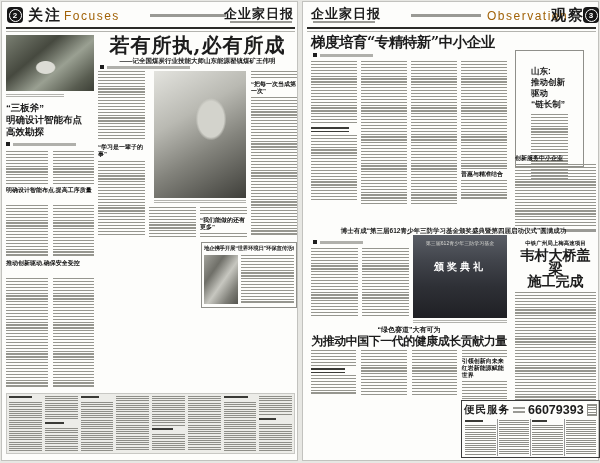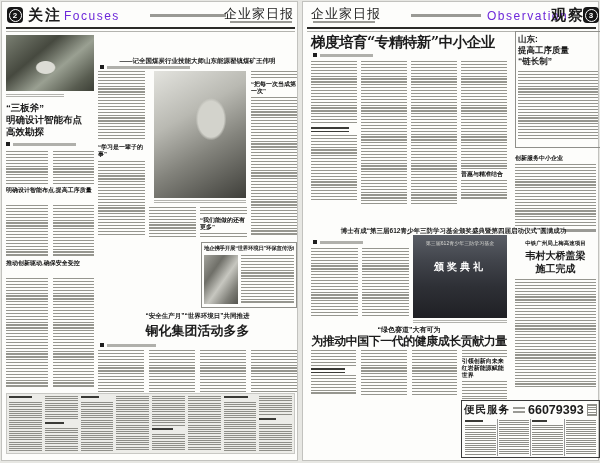--- a/index.html
+++ b/index.html
@@ -23,22 +23,22 @@
   .cols{display:flex;gap:5px}
   .cols>div{flex:1}
   .box{border:1px solid #8f8f8a;box-sizing:border-box}
   .badge{width:16px;height:16px;background:#161616;border-radius:4px;display:flex;align-items:center;justify-content:center}
   .badge i{font-style:normal;color:#fff;border:1px solid #fff;border-radius:50%;width:11px;height:11px;
            display:flex;align-items:center;justify-content:center;font-size:8px;font-weight:bold}
   .rule{background:#2b2b28;height:2px}
   .rule2{background:#b4b4af;height:1px}
   .ctr{text-align:center}
   .sec-cn{font-size:15px;font-weight:bold;letter-spacing:2px}
-  .sec-en{font-size:12px;color:#6d28d9;letter-spacing:1.5px}
-  .mast{font-size:13px;font-weight:normal;letter-spacing:1px}
+  .sec-en{font-size:12px;color:#a16207;letter-spacing:1.5px}
+  .mast{font-size:13px;font-weight:bold;letter-spacing:1px}
   .subhead{font-weight:bold;font-size:6px;line-height:7px;color:#111}
   .kicker{font-weight:bold;color:#222}
   .photo-truck{background:radial-gradient(ellipse at 45% 58%,#dcdcd5 0 13%,rgba(0,0,0,0) 15%),
                linear-gradient(140deg,#7a7f72 0%,#46493f 35%,#9aa092 60%,#585c50 85%,#3c3f36 100%)}
   .photo-worker{background:radial-gradient(ellipse at 62% 38%,#d3d3cc 0 16%,rgba(0,0,0,0) 19%),
                 linear-gradient(150deg,#e3e3de 0%,#b9b9b2 35%,#83837c 62%,#3f3f3a 100%)}
   .photo-meeting{background:linear-gradient(110deg,#5d5d58 0%,#b9b9b2 30%,#8c8c85 55%,#d2d2cb 75%,#6b6b64 100%)}
   .photo-crowd{background:linear-gradient(125deg,#a3a39c 0%,#6f6f68 30%,#c7c7c0 55%,#7d7d76 80%,#54544e 100%)}
   .photo-stage{background:linear-gradient(#5a5e66 0%,#42454c 30%,#2e3036 62%,#1f2024 100%)}
 </style>
@@ -79,20 +79,21 @@
     <div class="abs cols" style="left:4px;top:203px;width:88px;height:52px">
       <div class="sim"></div>
       <div class="sim"></div>
       </div>
     <div class="abs subhead" style="left:4px;top:258px;width:88px">推动创新驱动,确保安全受控</div>
     <div class="abs cols" style="left:4px;top:276px;width:88px;height:110px">
       <div class="sim"></div>
       <div class="sim"></div>
       </div>
 
+    <div class="abs ctr serif" style="left:96px;top:30px;width:199px;font-weight:bold;font-size:20px;letter-spacing:1px">若有所执,必有所成</div>
     <div class="abs ctr" style="left:96px;top:55px;width:199px;font-weight:bold;font-size:6.5px">——记全国煤炭行业技能大师山东能源翟镇煤矿王伟明</div>
     <div class="abs byl" style="left:98px;top:63px;width:90px">
       <div class="sq"></div>
         <div class="ln"></div>
       </div>
 
     <div class="abs photo-worker" style="left:152px;top:69px;width:92px;height:127px"></div>
     <div class="abs cap" style="left:152px;top:198px;width:92px;height:4px"></div>
 
     <div class="abs" style="left:96px;top:69px;width:47px;height:167px">
@@ -114,34 +115,20 @@
 
 
     <div class="abs box" style="left:199px;top:240px;width:96px;height:66px;padding:2px">
       <div class="ctr" style="font-weight:bold;font-size:5.5px;letter-spacing:-0.3px;white-space:nowrap;overflow:hidden">地企携手开展“世界环境日”环保宣传活动</div>
       <div style="display:flex;gap:3px;margin-top:3px">
         <div class="photo-crowd" style="width:34px;height:49px"></div>
         <div class="sim" style="flex:1;height:49px"></div>
         </div>
       </div>
 
-    <div class="abs" style="left:96px;top:310px;width:199px">
-      <div class="ctr kicker" style="font-size:6.5px">“安全生产月”“世界环境日”共同推进</div>
-      <div class="ctr serif" style="font-weight:bold;font-size:13px;margin-top:1px">铜化集团活动多多</div>
-      <div class="byl" style="width:56px;margin:3px 0 3px 2px">
-        <div class="sq"></div>
-          <div class="ln"></div>
-        </div>
-      <div class="cols" style="height:42px">
-        <div class="sim"></div>
-        <div class="sim"></div>
-        <div class="sim"></div>
-        <div class="sim"></div>
-        </div>
-      </div>
 
     <div class="abs" style="left:4px;top:391px;width:289px;height:61px;background:#ecece8;border:1px solid #c8c8c4;
          box-sizing:border-box;display:flex;gap:3px;padding:2px">
       <div style="flex:1">
           <div class="bb" style="height:4px;width:70%"></div>
           <div class="simf" style="height:50px;margin-top:2px"></div>
         </div>
       <div style="flex:1">
           <div class="simf" style="height:24px"></div>
           <div class="bb" style="height:4px;width:60%;margin:2px 0"></div>
@@ -199,24 +186,24 @@
       <div class="sim" style="height:65px"></div>
       </div>
     <div class="abs sim" style="left:58px;top:59px;width:46px;height:143px"></div>
     <div class="abs sim" style="left:108px;top:59px;width:46px;height:143px"></div>
     <div class="abs" style="left:158px;top:59px;width:46px;height:143px">
       <div class="sim" style="height:108px"></div>
       <div class="subhead" style="margin:2px 0">普惠与精准结合</div>
       <div class="sim" style="height:20px"></div>
       </div>
 
-    <div class="abs box" style="left:212px;top:29px;width:86px;height:117px;padding:2px">
+    <div class="abs box" style="left:212px;top:48px;width:69px;height:117px;padding:15px">
       <div style="font-weight:bold;font-size:8.5px;line-height:11px">
         <div>山东:</div>
-        <div>提高工序质量</div>
+        <div>推动创新驱动</div>
         <div>“链长制”</div>
         </div>
       <div class="sim" style="height:70px;margin-top:4px"></div>
       </div>
 
     <div class="abs" style="left:212px;top:153px;width:81px;height:80px">
       <div class="subhead">创新服务中小企业</div>
       <div class="sim" style="height:62px;margin-top:2px"></div>
       <div class="bar" style="height:3px;width:32px;margin:3px 0 0 auto"></div>
       </div>
@@ -247,21 +234,21 @@
       <div>
         <div class="sim" style="height:8px"></div>
         <div class="subhead">引领创新向未来</div>
         <div class="subhead">红岩新能源赋能世界</div>
         <div class="sim" style="height:18px;margin-top:2px"></div>
         </div>
       </div>
 
     <div class="abs" style="left:212px;top:238px;width:81px;height:156px">
       <div class="ctr kicker" style="font-size:5.5px">中铁广州局上梅高速项目</div>
-      <div class="ctr serif" style="font-weight:bold;font-size:10px;line-height:13px;margin-top:2px">
+      <div class="ctr serif" style="font-weight:bold;font-size:14px;line-height:13px;margin-top:2px">
         <div>韦村大桥盖梁</div>
         <div>施工完成</div>
         </div>
       <div class="sim" style="height:108px;margin-top:4px"></div>
       </div>
 
 
     <div class="abs" style="left:158px;top:398px;width:139px;height:58px;border:1.5px solid #3a3a3a;box-sizing:border-box;padding:2px">
       <div style="display:flex;align-items:center;gap:3px;height:14px">
         <div style="font-weight:bold;font-size:10.5px;letter-spacing:1px">便民服务</div>

